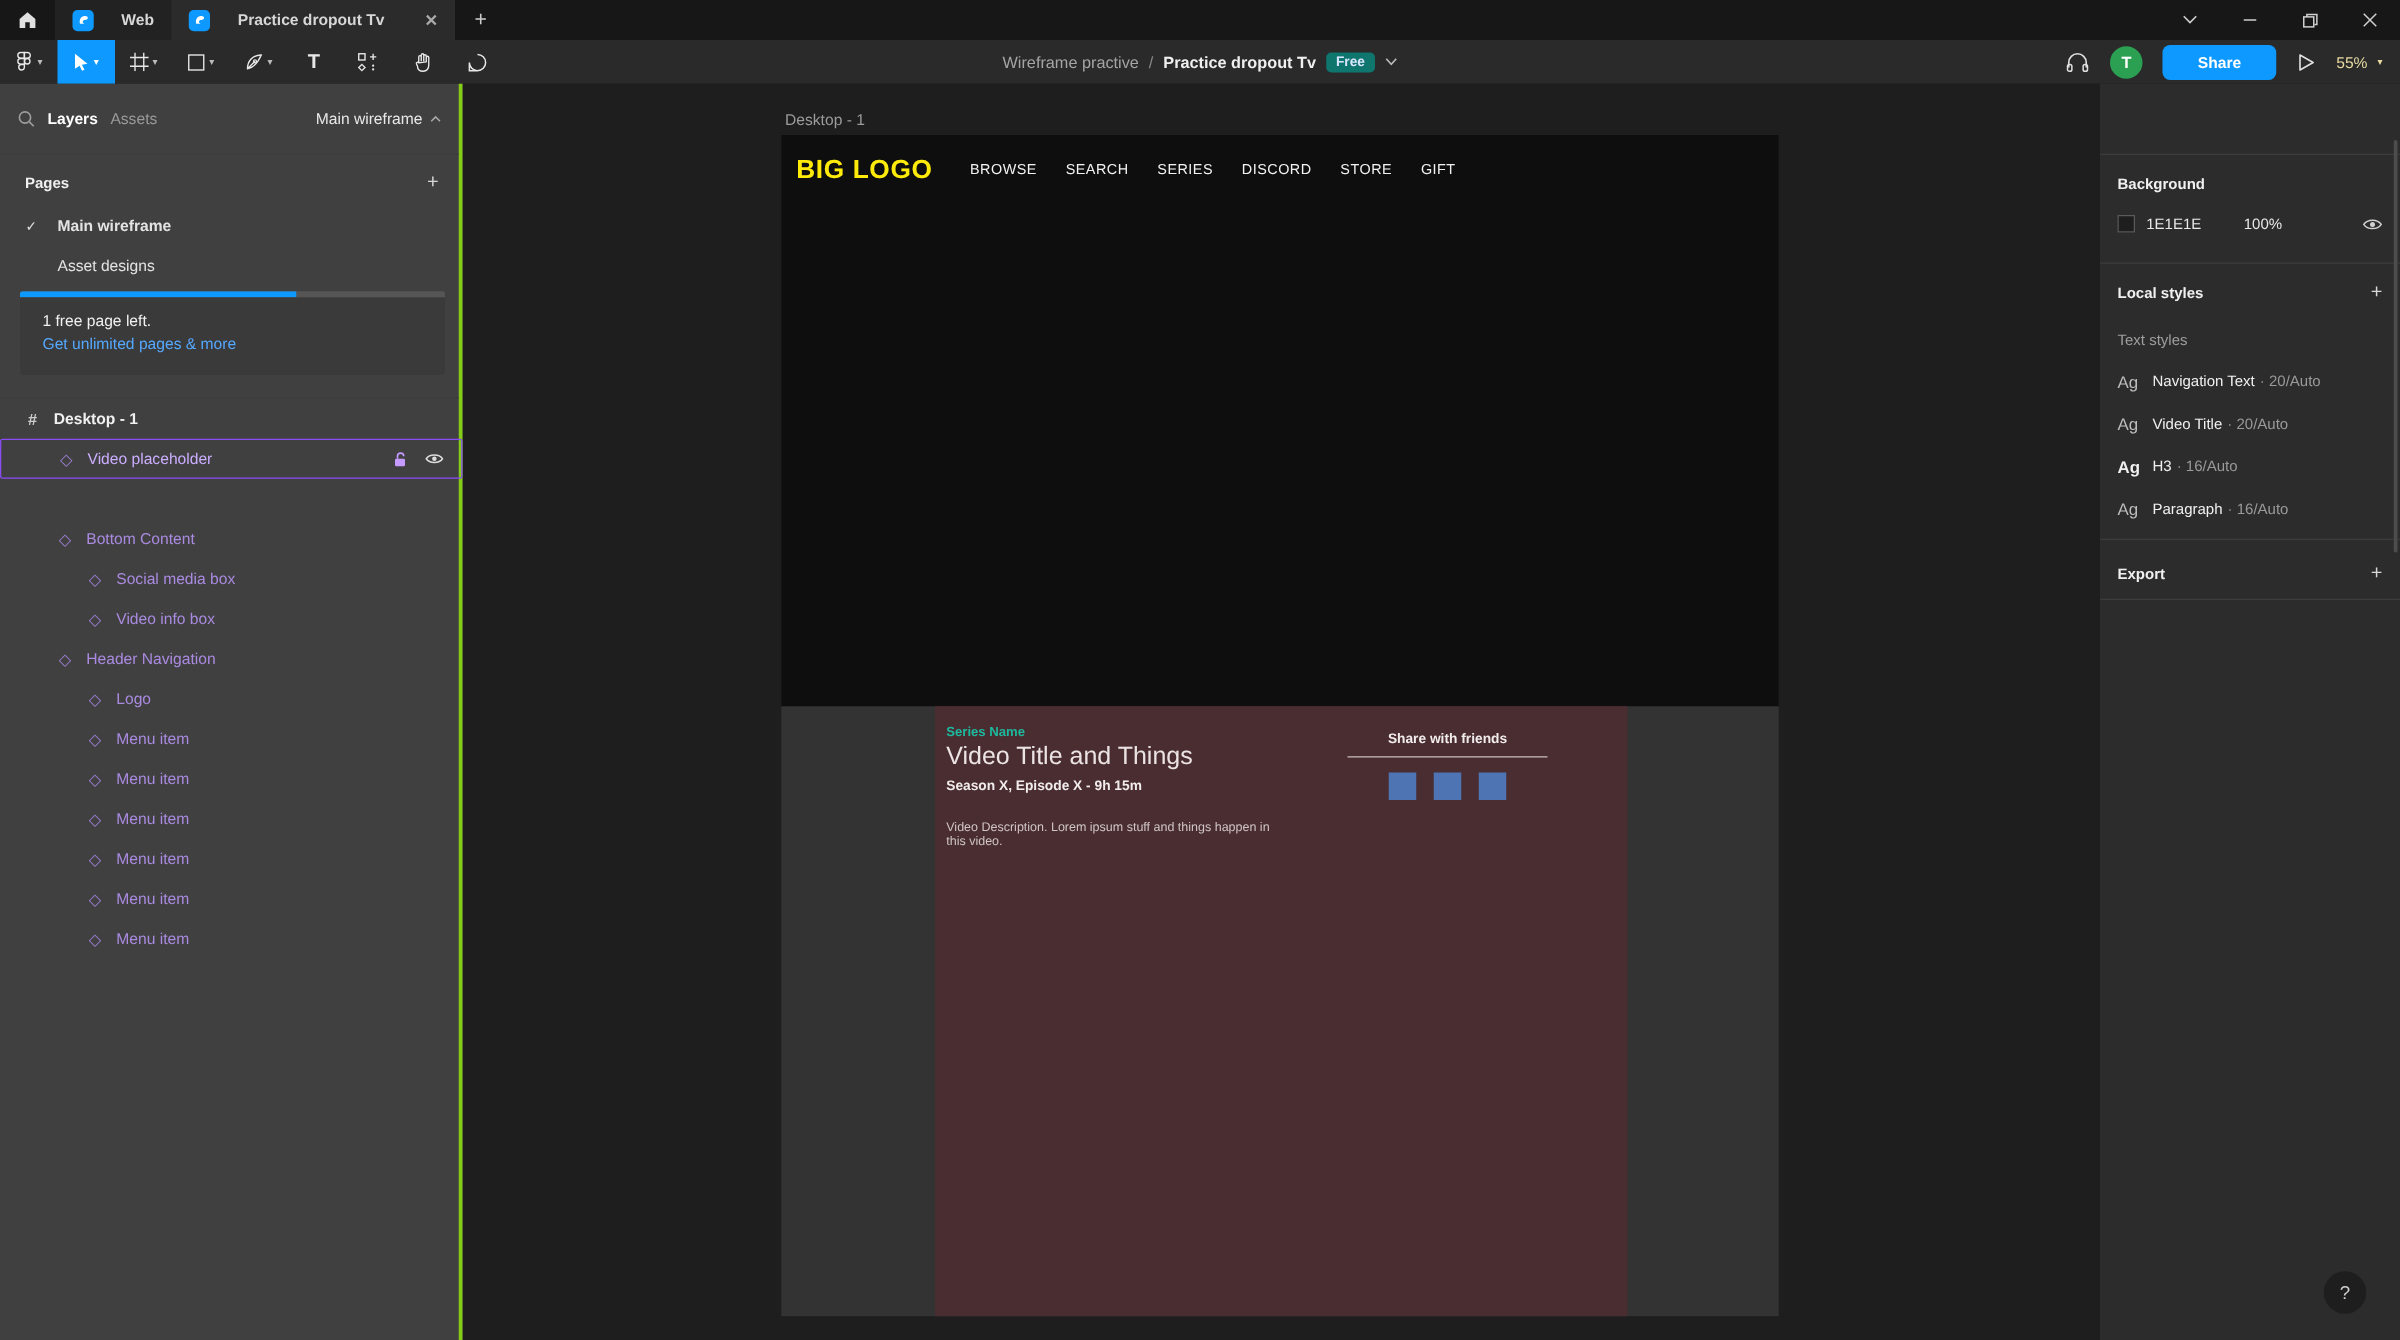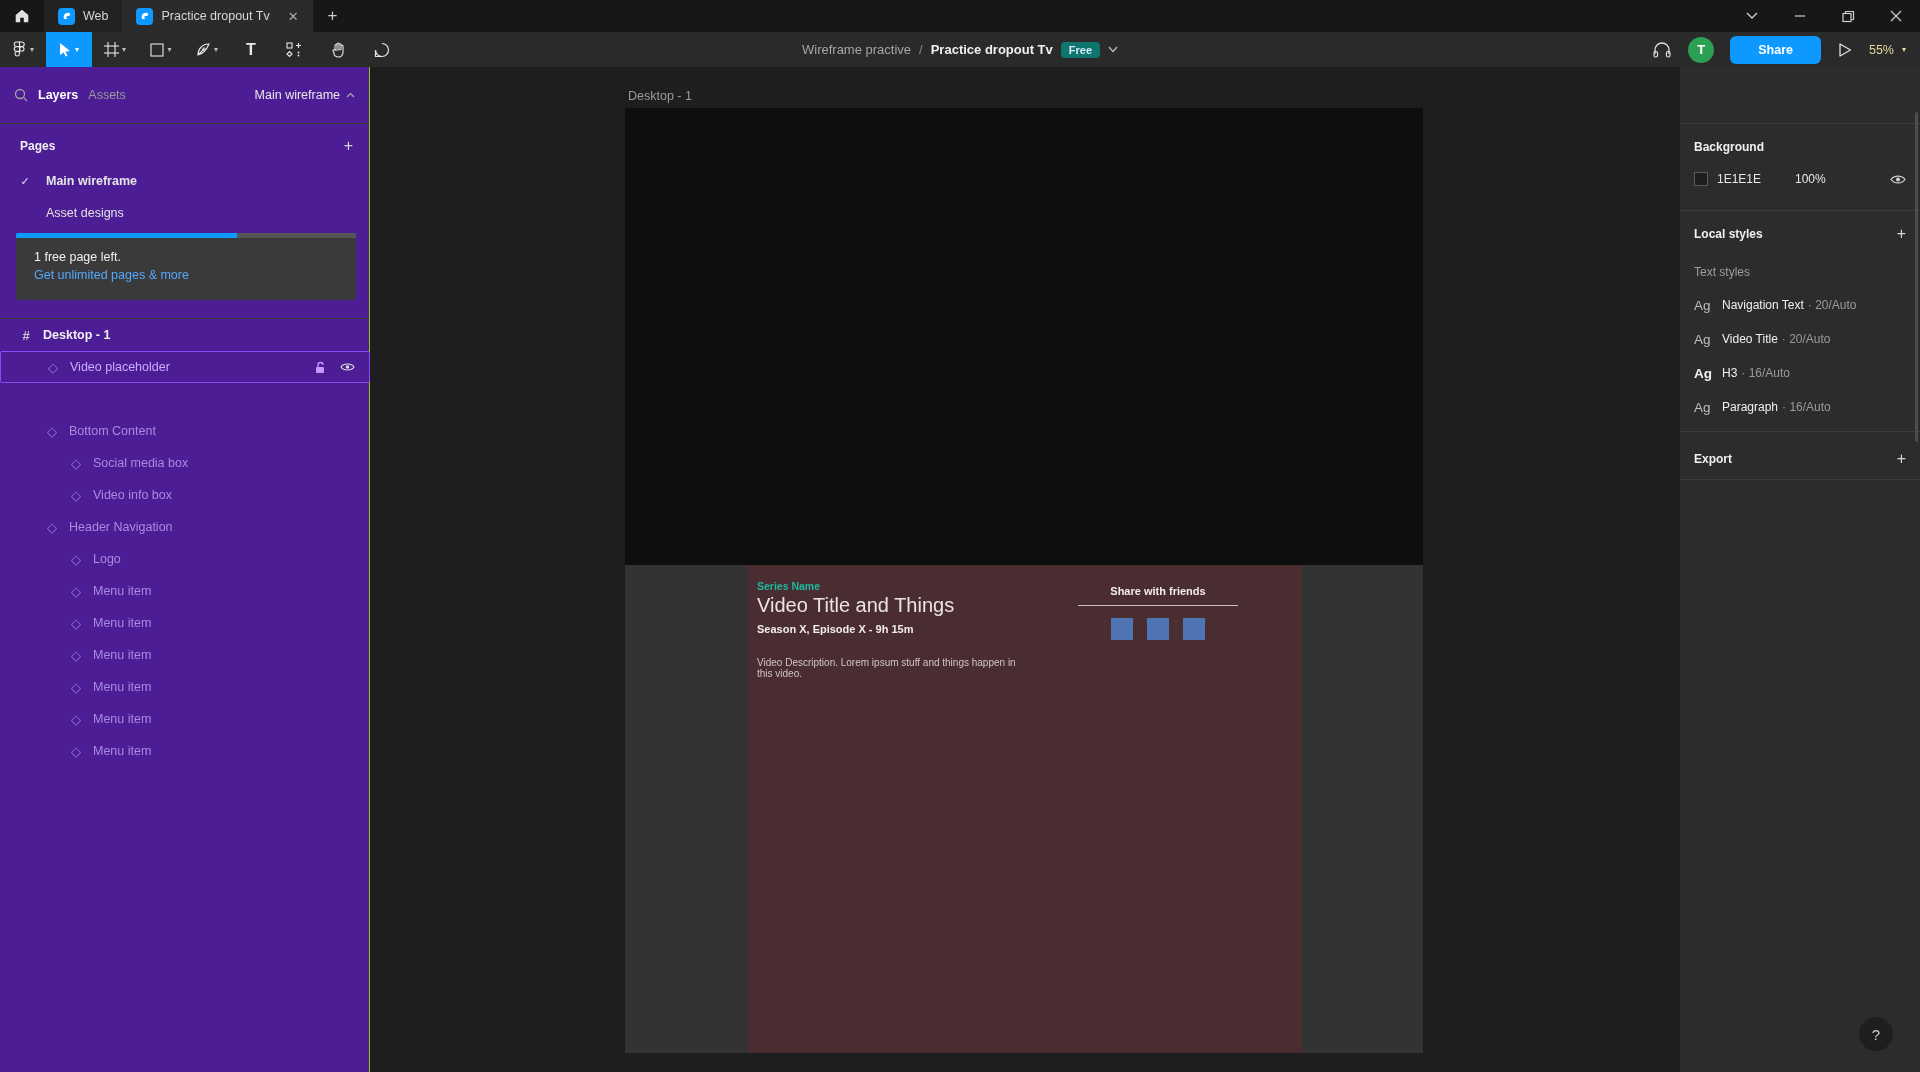--- a/index.html
+++ b/index.html
@@ -3,21 +3,21 @@
 <meta charset="utf-8">
 <style>
   * { margin:0; padding:0; box-sizing:border-box; }
   html,body { background:#000; }
   body { font-family:"Liberation Sans", sans-serif; }
   #app { position:relative; width:1920px; height:1072px; background:#1e1e1e; overflow:hidden; color:#e6e6e6; font-size:12px; }
 
   
   .titlebar { position:absolute; left:0; top:0; width:1920px; height:32px; background:#171717; display:flex; align-items:stretch; }
   .home-btn { width:44px; display:flex; align-items:center; justify-content:center; }
-  .tab { display:flex; align-items:center; gap:8px; padding:12px 14px; color:#d7d7d7; font-size:12.5px; font-weight:normal; }
+  .tab { display:flex; align-items:center; gap:22px; padding:12px 14px; color:#d7d7d7; font-size:12.5px; font-weight:bold; }
   .tab.inactive { background:#222222; }
   .tab.active { background:#2b2b2b; }
   .file-ic { width:17px; height:17px; border-radius:4px; background:#0d99ff; display:flex; align-items:center; justify-content:center; }
   .tab-close { margin-left:10px; color:#aaaaaa; font-size:13px; cursor:default; }
   .newtab { width:40px; display:flex; align-items:center; justify-content:center; color:#cccccc; font-size:17px; }
   .win-controls { margin-left:auto; display:flex; align-items:stretch; }
   .win-btn { width:48px; display:flex; align-items:center; justify-content:center; color:#cfcfcf; }
 
   
   .toolbar { position:absolute; left:0; top:32px; width:1920px; height:35px; background:#2a2a2a; display:flex; align-items:center; }
@@ -29,21 +29,21 @@
   .crumb-sep { color:#8a8a8a; font-size:13px; }
   .crumb-file { color:#f0f0f0; font-size:13px; font-weight:bold; }
   .badge-free { background:#0f766e; color:#d9e6ff; font-size:11px; font-weight:bold; padding:2px 8px; border-radius:4px; }
   .tl-right { margin-left:auto; display:flex; align-items:center; gap:16px; padding-right:14px; }
   .avatar { width:26px; height:26px; border-radius:50%; background:#2ba052; color:#ffffff; font-weight:bold; font-size:13px; display:flex; align-items:center; justify-content:center; }
   .share-btn { background:#0d99ff; color:#ffffff; font-weight:bold; font-size:12.5px; border:none; border-radius:6px; padding:7px 28px; }
   .zoom-ctl { color:#e6d9a0; font-size:12.5px; display:flex; align-items:center; gap:5px; }
   .zoom-ctl .chev { color:#e6d9a0; }
 
   
-  .left-panel { position:absolute; left:0; top:67px; width:370px; height:1005px; background:#4c1d95; border-right:1px solid #84cc16; }
+  .left-panel { position:absolute; left:0; top:67px; width:370px; height:1005px; background:#404040; border-right:3px solid #84cc16; }
   .right-panel { position:absolute; left:1680px; top:67px; width:240px; height:1005px; background:#2c2c2c; }
   .divider { position:absolute; left:0; width:100%; height:1px; background:#3c3c3c; }
 
   .lp-header { position:absolute; top:0; left:0; width:100%; height:56px; display:flex; align-items:center; padding:0 14px; gap:10px; }
   .lp-tab { font-size:12.5px; }
   .lp-tab.on { color:#ffffff; font-weight:bold; }
   .lp-tab.off { color:#999999; }
   .page-switcher { margin-left:auto; color:#e8e8e8; font-size:12.5px; display:flex; gap:6px; align-items:center; }
 
   .sect-label { font-weight:bold; font-size:12px; color:#f0f0f0; }
@@ -357,20 +357,31 @@
     <div class="layer-row ind-2" style="top:668px;">
       <span class="lic">◇</span>
       <span>Menu item</span>
     </div>
   </div>
 
   <div class="canvas">
     <div class="frame-label">Desktop - 1</div>
     <div class="frame">
       <div class="wf-top">
+        <div class="wf-nav">
+          <span class="wf-logo">BIG LOGO</span>
+          <span class="wf-links">
+            <span class="wf-link">BROWSE</span>
+            <span class="wf-link">SEARCH</span>
+            <span class="wf-link">SERIES</span>
+            <span class="wf-link">DISCORD</span>
+            <span class="wf-link">STORE</span>
+            <span class="wf-link">GIFT</span>
+          </span>
+        </div>
       </div>
       <div class="wf-bottom">
         <div class="wf-series">Series Name</div>
         <div class="wf-title">Video Title and Things</div>
         <div class="wf-season">Season X, Episode X - 9h 15m</div>
         <div class="wf-desc">Video Description. Lorem ipsum stuff and things happen in this video.</div>
         <div class="wf-share">
           <div class="wf-share-h">Share with friends</div>
           <div class="wf-share-line"></div>
           <div class="wf-share-sq">

